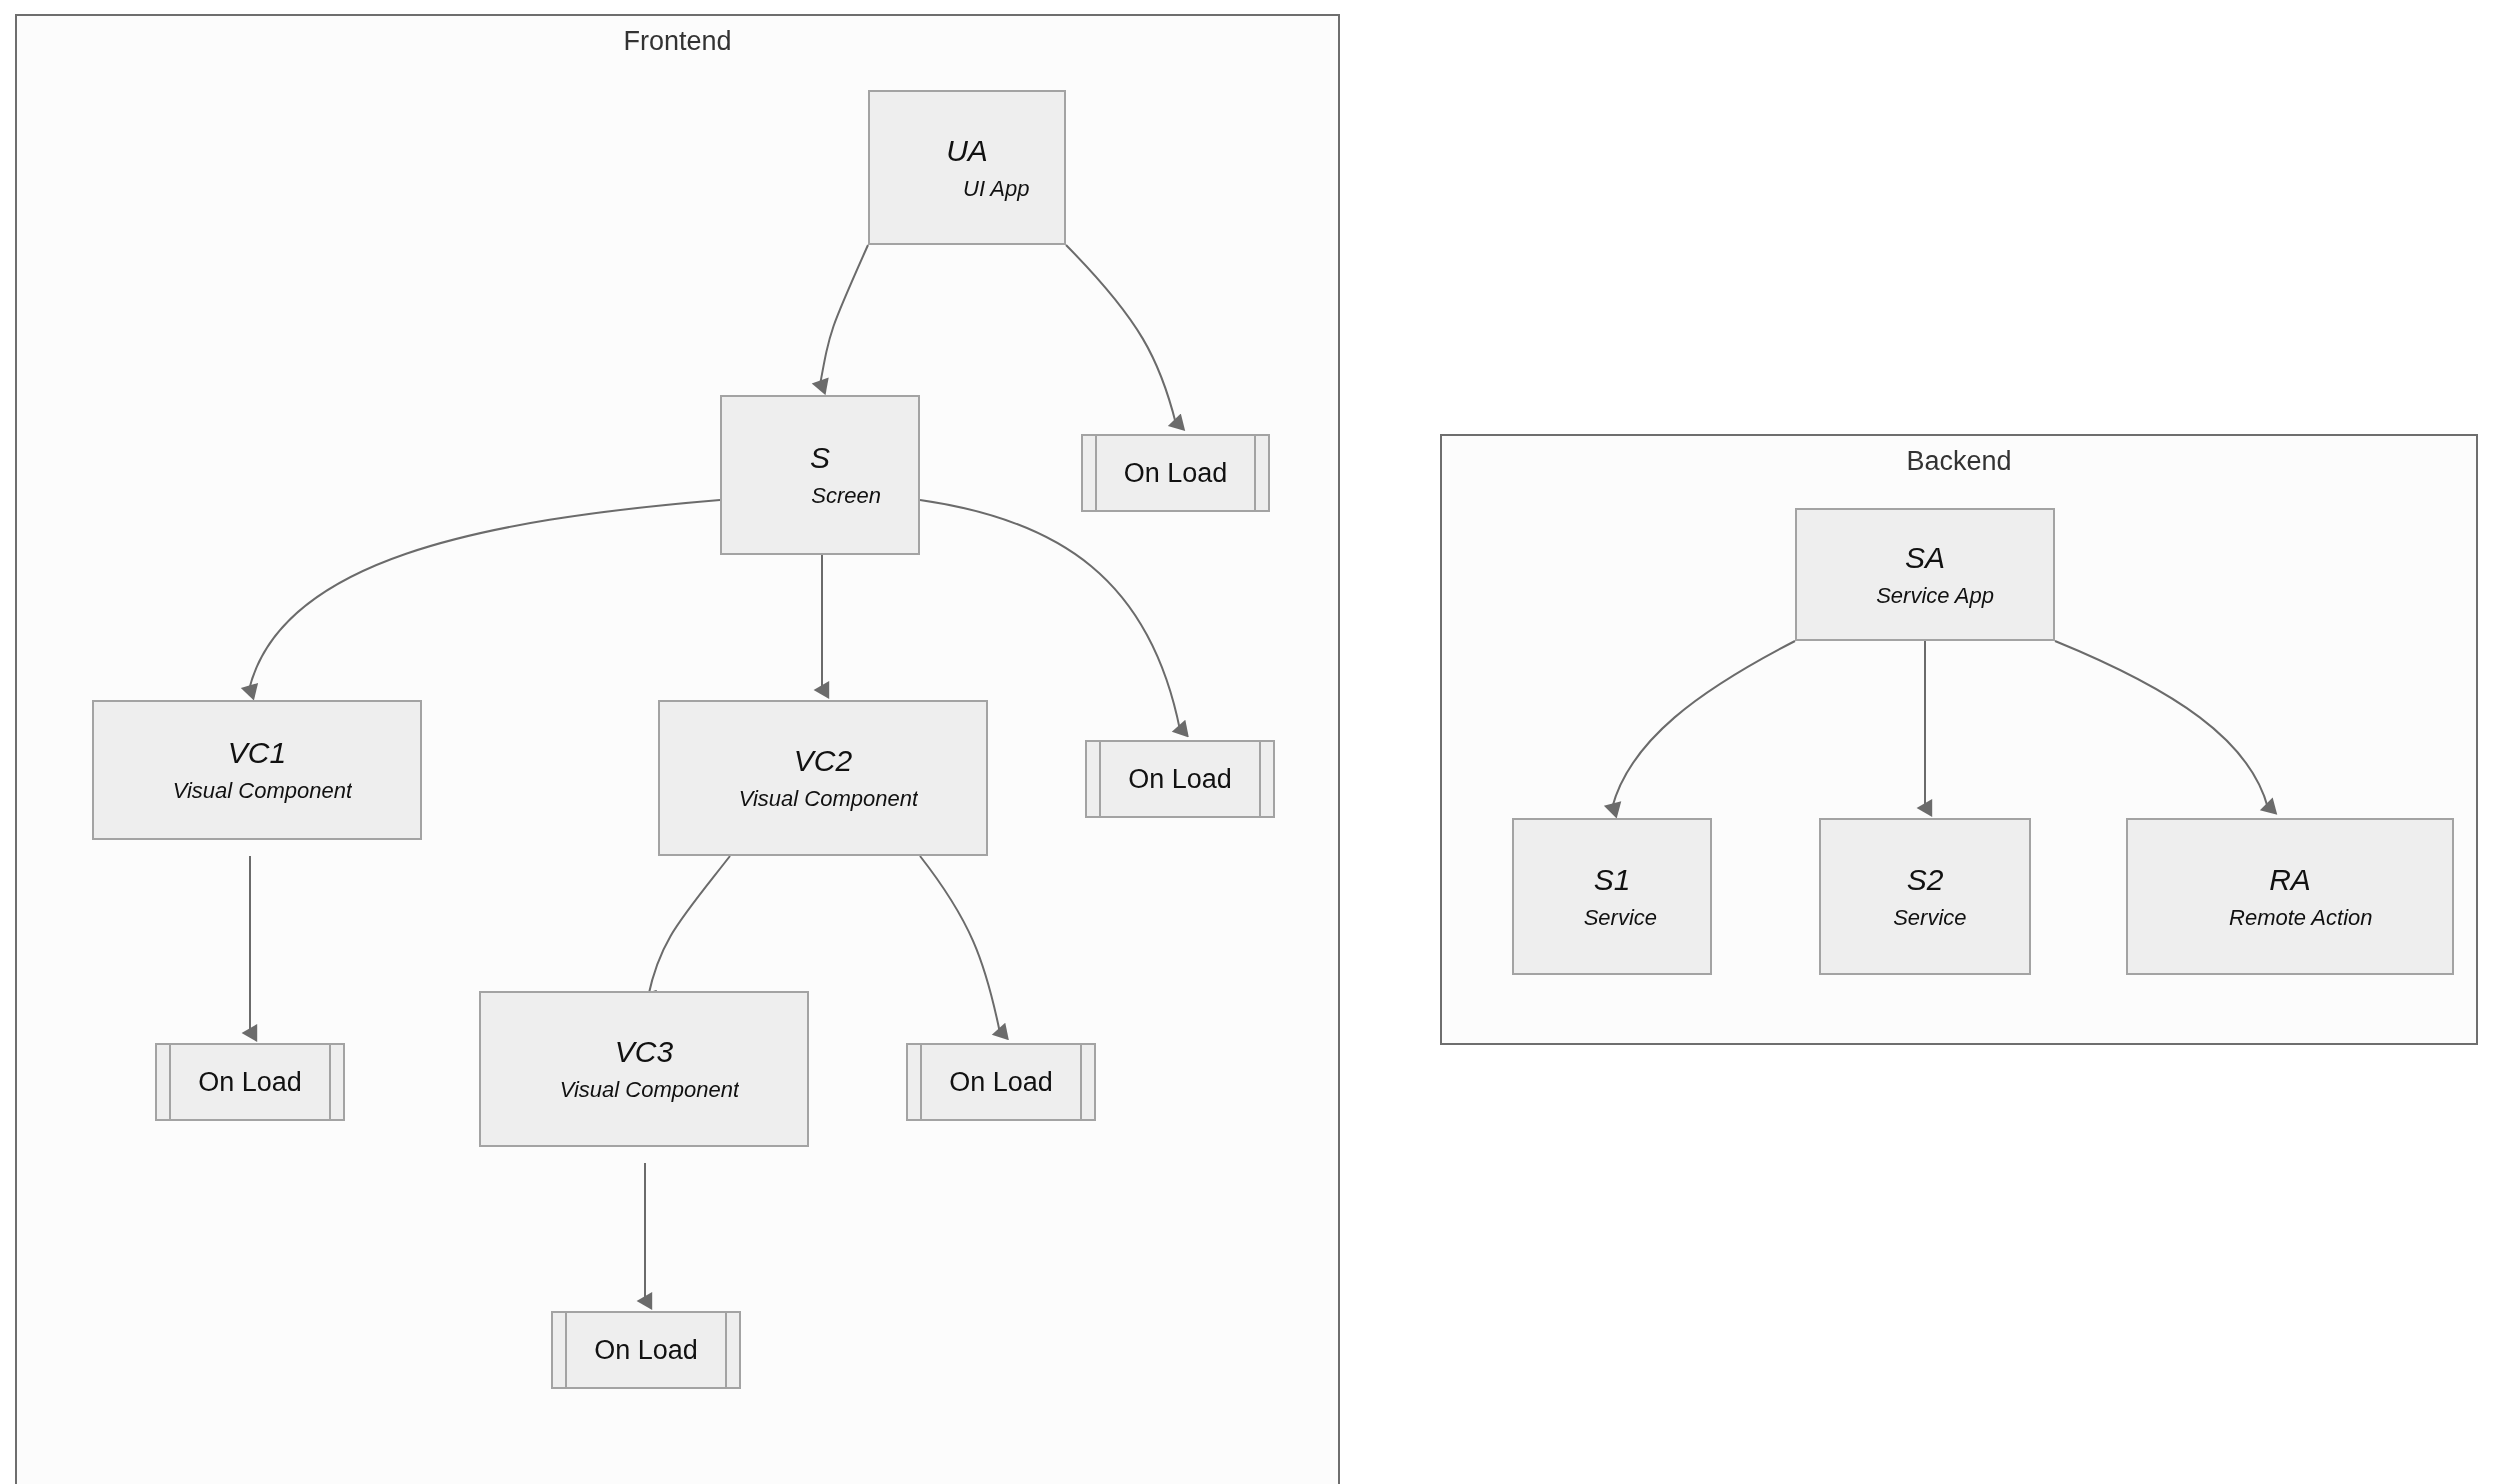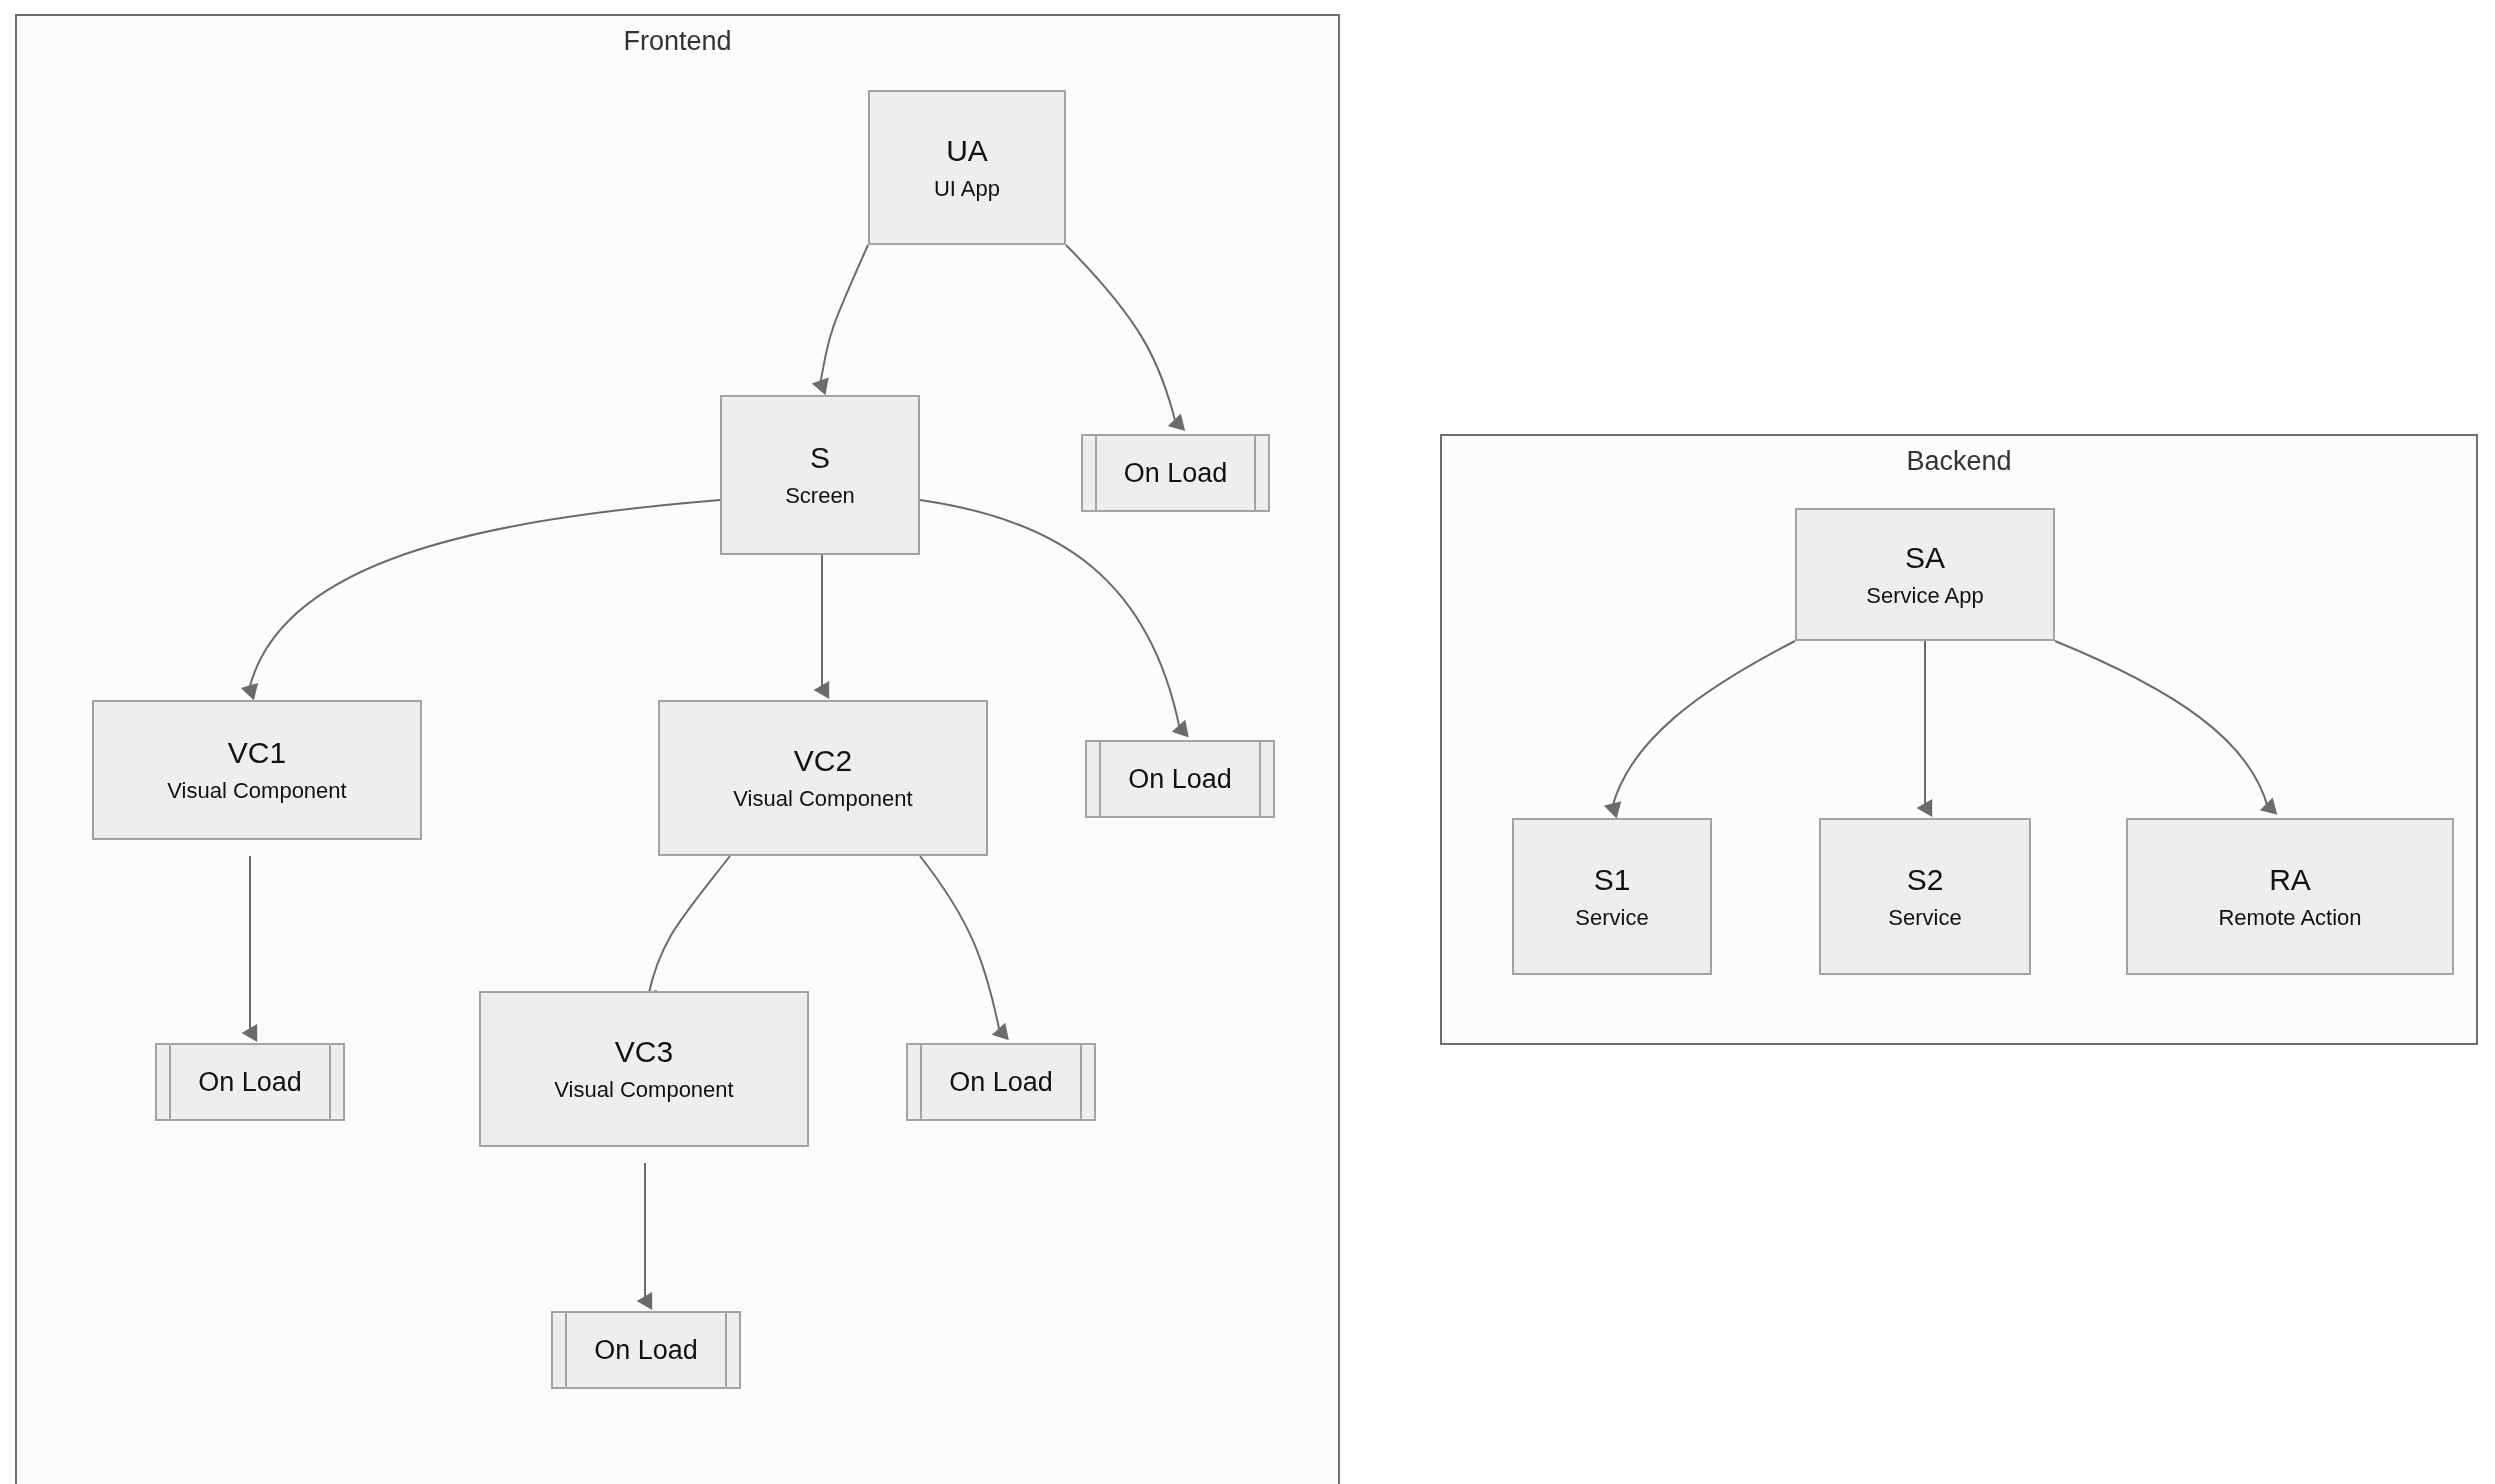--- a/index.html
+++ b/index.html
@@ -45,37 +45,39 @@
   .node {
     position: absolute;
     background: #eeeeee;
     border: 2px solid #a3a3a3;
     box-sizing: border-box;
     display: flex;
     flex-direction: column;
     align-items: center;
     justify-content: center;
     overflow: hidden;
+    font-style: italic;
   }
   .node-title {
     font-size: 30px;
     color: #111111;
     line-height: 1.1;
     white-space: nowrap;
   }
   .node-sub {
     font-size: 22px;
     color: #111111;
     margin-top: 10px;
     line-height: 1.1;
     white-space: nowrap;
     overflow: hidden;
     text-overflow: clip;
     max-width: 100%;
     display: block;
+    text-align: right;
   }
   
   .proc {
     position: absolute;
     background: #eeeeee;
     border: 2px solid #a3a3a3;
     box-sizing: border-box;
     display: flex;
     align-items: center;
     justify-content: center;

